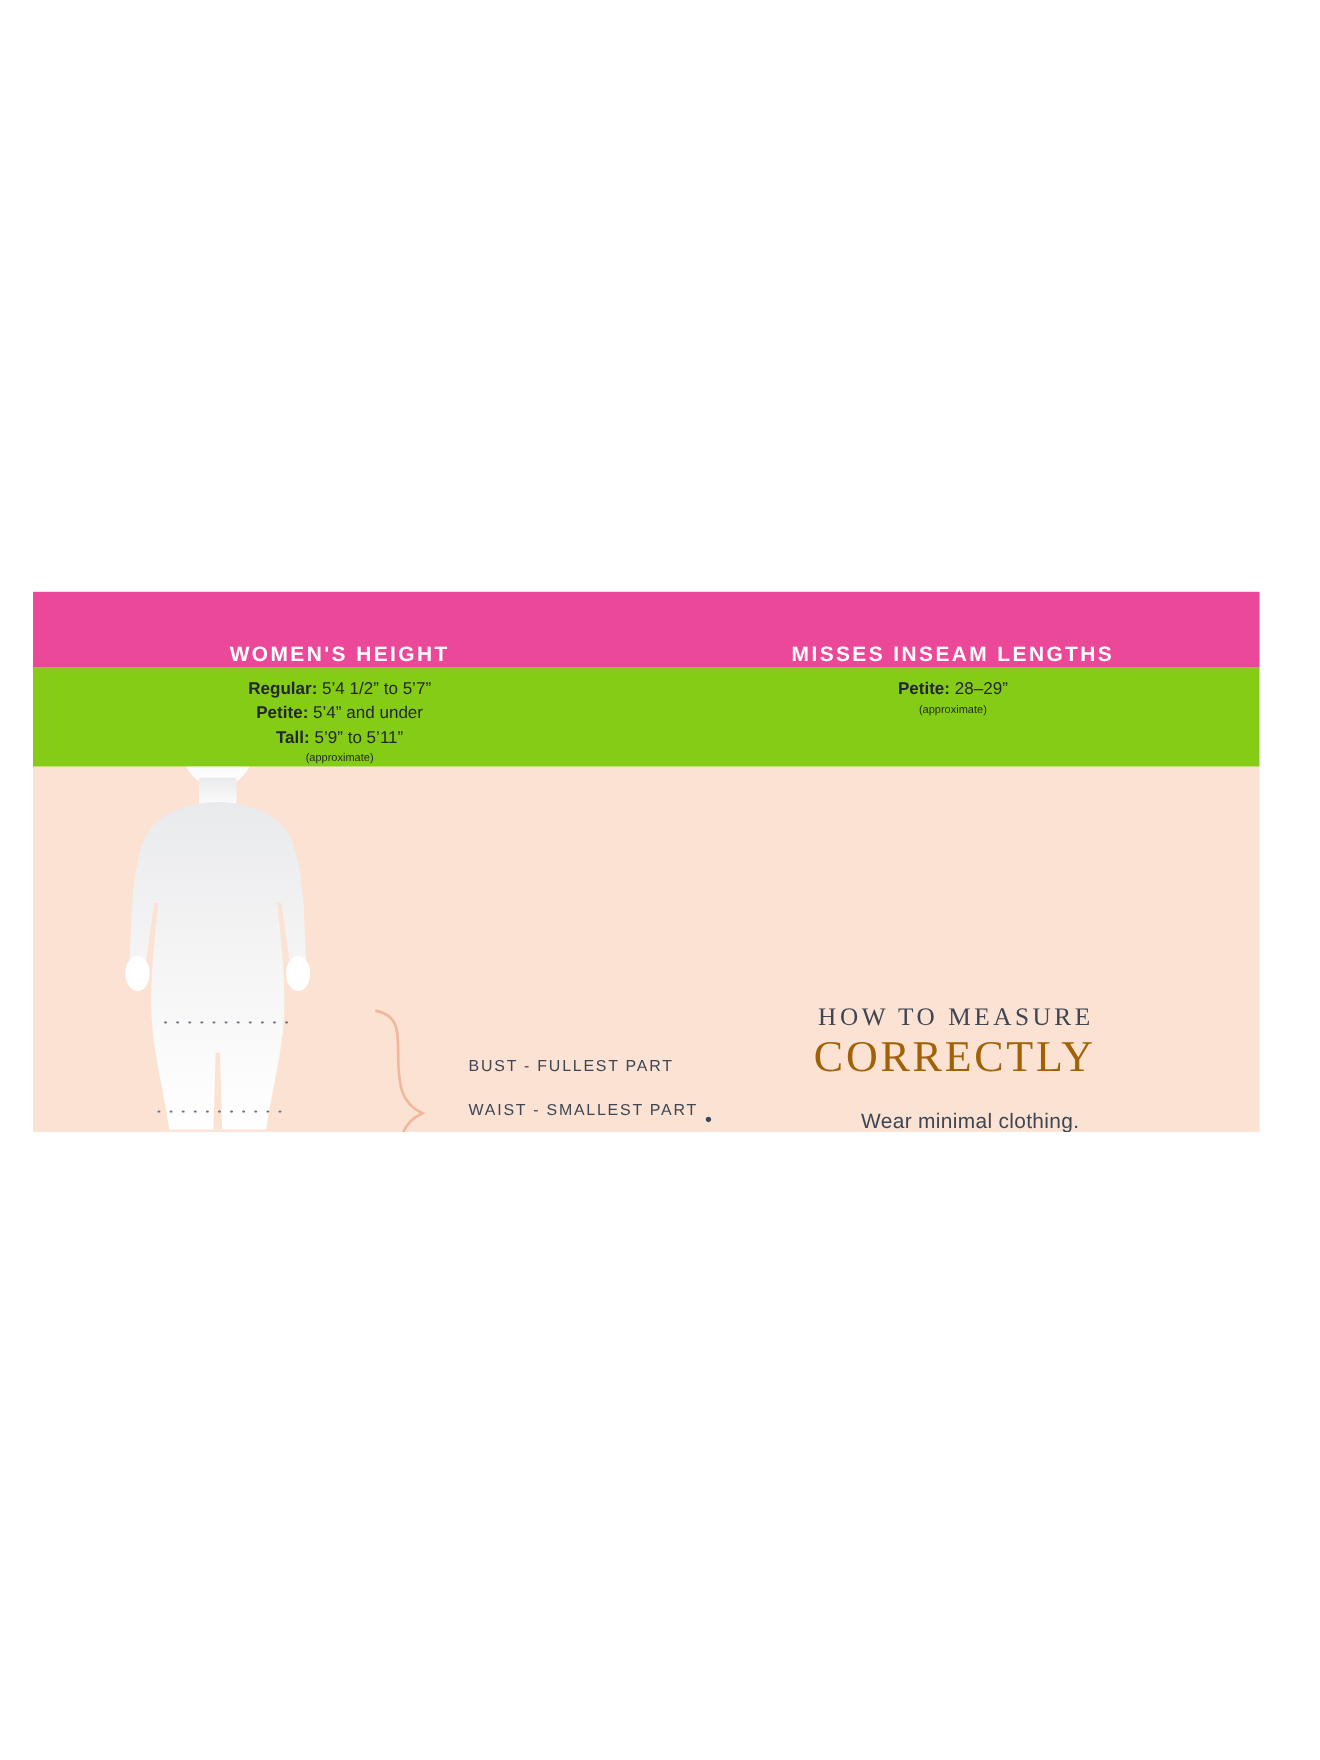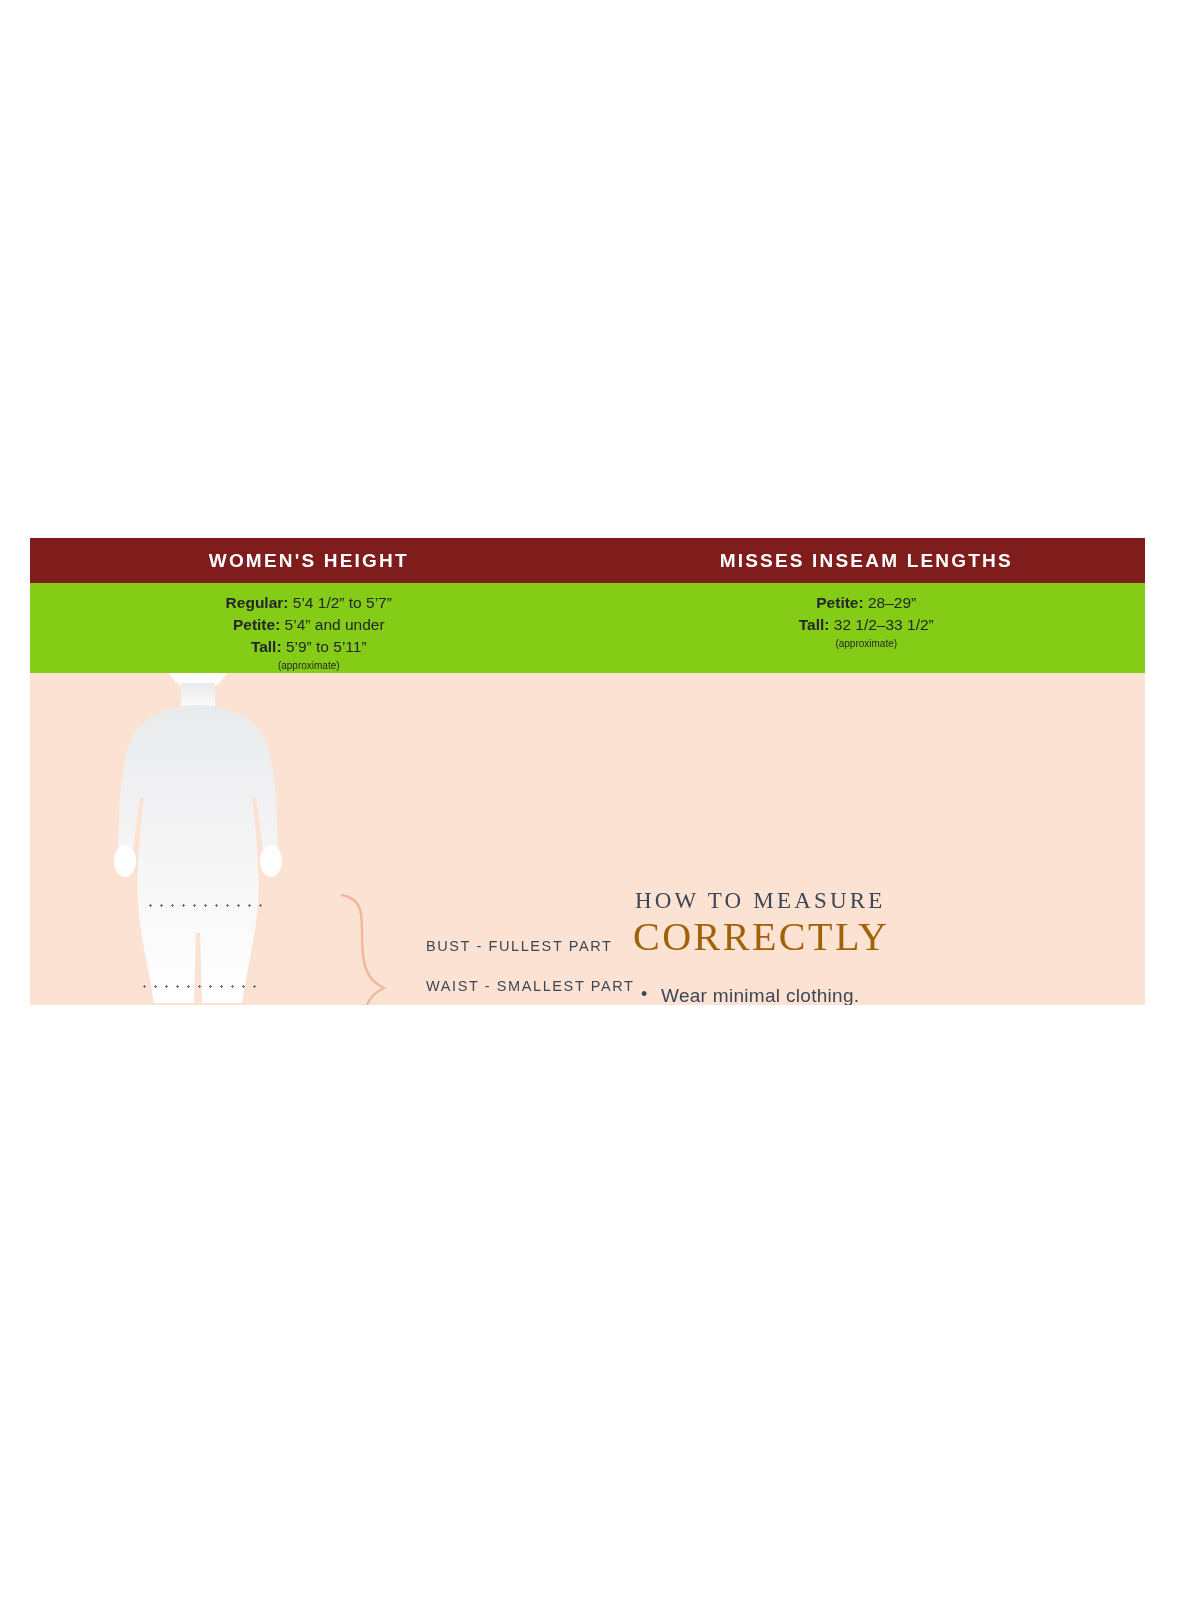--- a/index.html
+++ b/index.html
@@ -20,23 +20,23 @@
     left: 30px;
     top: 538px;
     width: 1115px;
     height: 475px;
   }
 
   
   .header-bar {
     display: flex;
     width: 100%;
-    height: 45px;
-    background: #7f1d1d;
-    align-items: center;
+    height: 69px;
+    background: #ec4899;
+    align-items: flex-end;
   }
   .header-cell {
     flex: 1 1 50%;
     text-align: center;
     color: #ffffff;
     font-size: 19px;
     font-weight: 700;
     letter-spacing: 2.2px;
     font-family: "Liberation Sans", sans-serif;
   }
@@ -117,20 +117,21 @@
     color: #3d4654;
     margin-bottom: 24px;
     font-family: "Liberation Sans", sans-serif;
   }
 
   .howto {
     position: absolute;
     left: 603px;
     top: 215px;
     width: 470px;
+    text-align: center;
   }
   .howto-eyebrow {
     font-family: "Liberation Serif", serif;
     font-size: 23px;
     letter-spacing: 3.2px;
     color: #3d4654;
     margin: 0 0 2px 2px;
   }
   .howto-title {
     font-family: "Liberation Serif", serif;
@@ -186,24 +187,20 @@
         <b>Tall:</b>
         <span>5’9” to 5’11”</span>
       </div>
       <div class="data-approx">(approximate)</div>
     </div>
 
     <div class="data-col">
       <div class="data-line">
         <b>Petite:</b>
         <span>28–29”</span>
-      </div>
-      <div class="data-line">
-        <b>Tall:</b>
-        <span>32 1/2–33 1/2”</span>
       </div>
       <div class="data-approx">(approximate)</div>
     </div>
   </div>
 
   <div class="peach">
 
     <svg class="figure" viewBox="0 0 240 420">
       <defs>
         <linearGradient id="figGrad" x1="0" y1="0" x2="0" y2="1">

